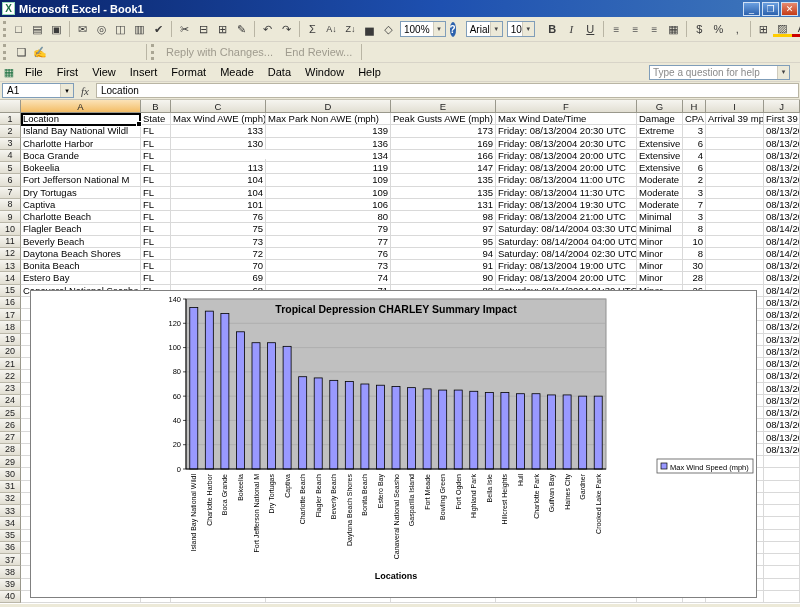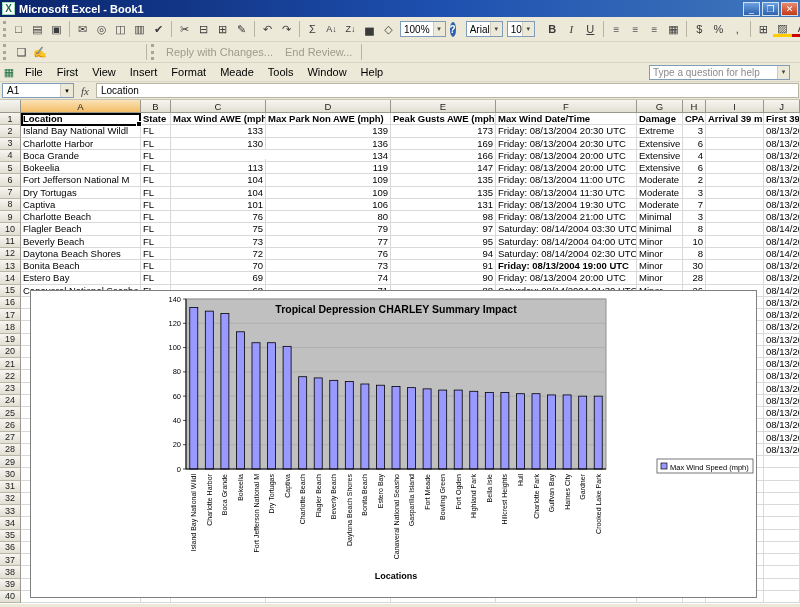--- a/index.html
+++ b/index.html
@@ -51,21 +51,21 @@
   .colheaders{height:13px;display:flex;flex:0 0 auto;background:#ece9d8}
   .hdr{background:linear-gradient(#f6f5f0,#e2dfd3);border-right:1px solid #9a988c;border-bottom:1px solid #9a988c;box-sizing:border-box;display:flex;align-items:center;justify-content:center;font-size:9.5px;color:#222;overflow:hidden}
   .corner{width:21px;flex:0 0 auto}
   .hl{background:linear-gradient(#fbe3b8,#f3bd66)}
 
   
   .gridbody{position:relative;height:490px;background:#fff;overflow:hidden;flex:0 0 auto}
   .grid-row{display:flex;height:12.25px}
   .rowhdr{width:21px;flex:0 0 auto;background:linear-gradient(#f6f5f0,#e2dfd3);border-right:1px solid #9a988c;border-bottom:1px solid #bab7a9;box-sizing:border-box;font-size:9px;color:#222;display:flex;align-items:center;justify-content:center}
   .cell{border-right:1px solid #d9d9d9;border-bottom:1px solid #d9d9d9;box-sizing:border-box;font-size:9.5px;line-height:11.5px;padding:0 2px;white-space:nowrap;overflow:hidden;color:#000}
-  .cell.bold{font-weight:bold}
+  .cell.bold{font-weight:normal}
   .cell.num{text-align:right}
   .selbox{position:absolute;left:21px;top:0;width:120px;height:13px;border:2px solid #000;box-sizing:border-box;z-index:3;pointer-events:none}
   .selbox:after{content:"";position:absolute;right:-3px;bottom:-3px;width:4px;height:4px;background:#000;border:1px solid #fff}
 
   
   .chartbox{position:absolute;left:30px;top:177px;width:725px;height:306px;background:#fff;border:1px solid #808080;z-index:5}
   .chartbox svg{display:block}
 
   .statusbar{height:8px;background:#ece9d8;border-top:1px solid #fff;flex:0 0 auto}
 </style>
@@ -159,21 +159,21 @@
 
   <div class="menubar" data-name="menu-bar">
     <span class="sheet-icon" data-name="worksheet-menu-icon">▦</span>
     <span id="menu-items" style="display:flex;align-items:center">
         <span class="menu-item" data-name="menu-file">File</span>
         <span class="menu-item" data-name="menu-edit">First</span>
         <span class="menu-item" data-name="menu-view">View</span>
         <span class="menu-item" data-name="menu-insert">Insert</span>
         <span class="menu-item" data-name="menu-format">Format</span>
         <span class="menu-item" data-name="menu-tools">Meade</span>
-        <span class="menu-item" data-name="menu-data">Tools</span>
+        <span class="menu-item" data-name="menu-data">Data</span>
         <span class="menu-item" data-name="menu-window">Window</span>
         <span class="menu-item" data-name="menu-help">Help</span>
       </span>
     <span class="askbox" data-name="ask-question-box">
       <input data-name="ask-question-input" placeholder="Type a question for help" style="">
       <span class="combo-arrow" data-name="chevron-down-icon" style="height:13px">▾</span>
     </span>
   </div>
 
   <div class="formulabar" data-name="formula-bar">
@@ -358,21 +358,21 @@
         <span class="cell" data-name="cell-I12" style="width: 58px; flex: 0 0 auto;"></span>
         <span class="cell" data-name="cell-J12" style="width: 36px; flex: 0 0 auto;">08/14/20</span>
       </div>
       <div class="grid-row" data-name="sheet-row-13">
         <span class="rowhdr" data-name="row-header-13">13</span>
         <span class="cell" data-name="cell-A13" style="width: 120px; flex: 0 0 auto;">Bonita Beach</span>
         <span class="cell" data-name="cell-B13" style="width: 30px; flex: 0 0 auto;">FL</span>
         <span class="cell num" data-name="cell-C13" style="width: 95px; flex: 0 0 auto;">70</span>
         <span class="cell num" data-name="cell-D13" style="width: 125px; flex: 0 0 auto;">73</span>
         <span class="cell num" data-name="cell-E13" style="width: 105px; flex: 0 0 auto;">91</span>
-        <span class="cell" data-name="cell-F13" style="width: 141px; flex: 0 0 auto; font-weight: bold;">Friday: 08/13/2004 19:00 UTC</span>
+        <span class="cell" data-name="cell-F13" style="width: 141px; flex: 0 0 auto;">Friday: 08/13/2004 19:00 UTC</span>
         <span class="cell" data-name="cell-G13" style="width: 46px; flex: 0 0 auto;">Minor</span>
         <span class="cell num" data-name="cell-H13" style="width: 23px; flex: 0 0 auto;">30</span>
         <span class="cell" data-name="cell-I13" style="width: 58px; flex: 0 0 auto;"></span>
         <span class="cell" data-name="cell-J13" style="width: 36px; flex: 0 0 auto;">08/13/20</span>
       </div>
       <div class="grid-row" data-name="sheet-row-14">
         <span class="rowhdr" data-name="row-header-14">14</span>
         <span class="cell" data-name="cell-A14" style="width: 120px; flex: 0 0 auto;">Estero Bay</span>
         <span class="cell" data-name="cell-B14" style="width: 30px; flex: 0 0 auto;">FL</span>
         <span class="cell num" data-name="cell-C14" style="width: 95px; flex: 0 0 auto;">69</span>

